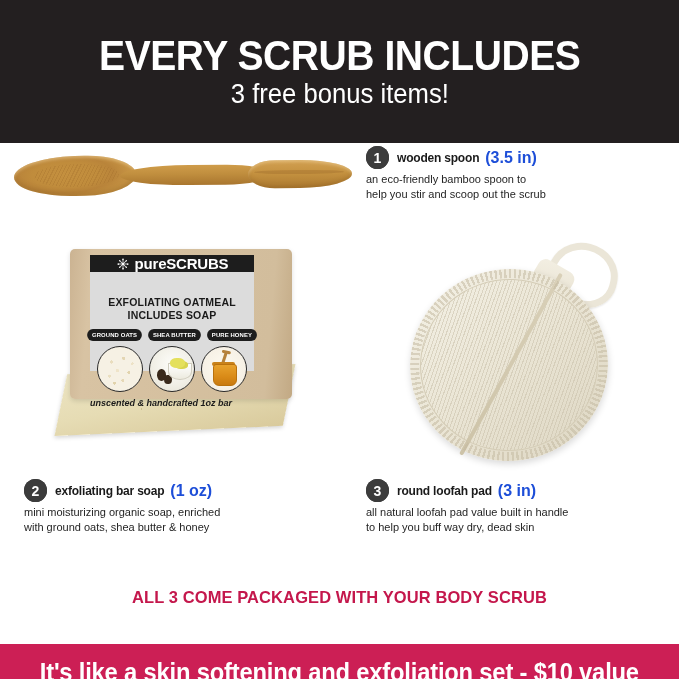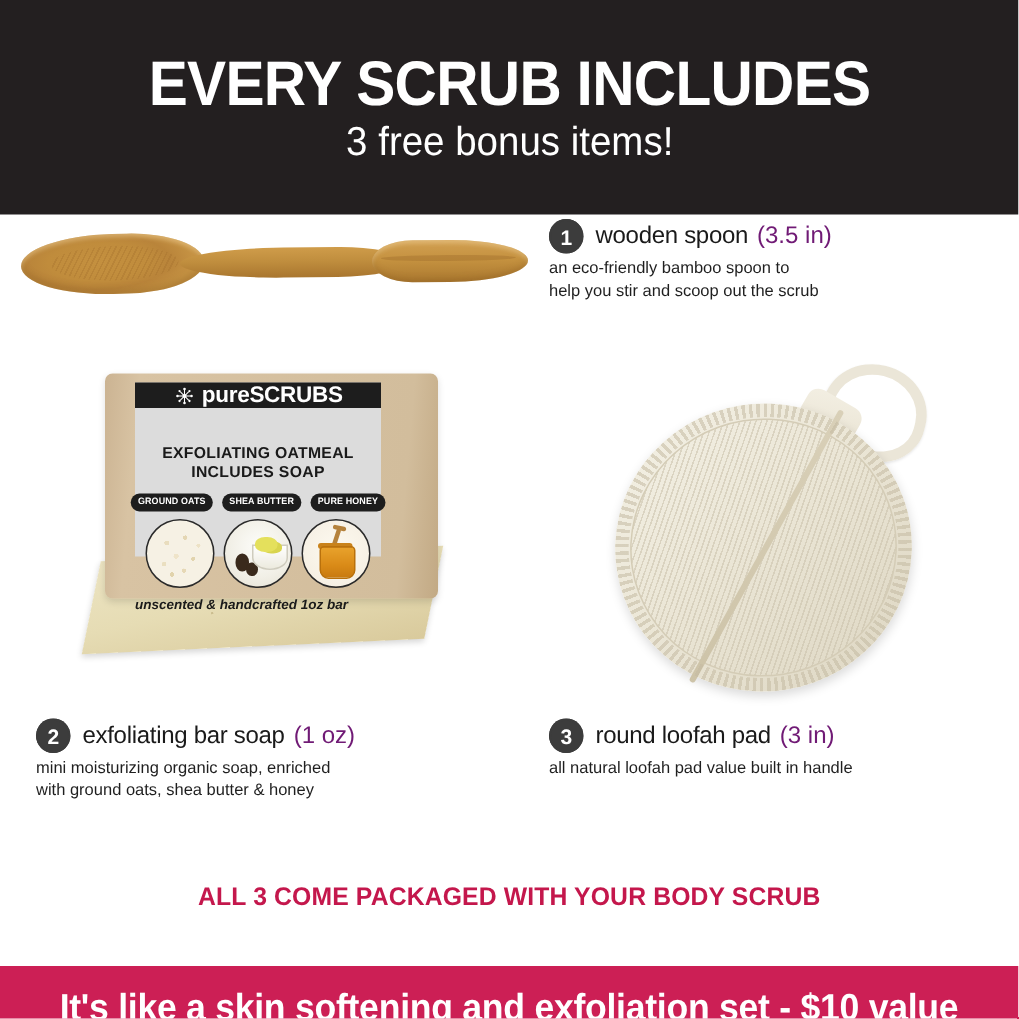--- a/index.html
+++ b/index.html
@@ -63,29 +63,29 @@
     color: #ffffff;
     font-size: 14px;
     font-weight: bold;
     display: flex;
     align-items: center;
     justify-content: center;
     margin-right: 8px;
     box-shadow: inset 0 0 0 1.5px #3c3c3c;
   }
   .title-main {
-    font-size: 16px;
-    font-weight: normal;
+    font-size: 12px;
+    font-weight: bold;
     color: #1a1a1a;
     letter-spacing: -0.2px;
   }
   .title-qty {
     font-size: 16px;
-    font-weight: normal;
-    color: #701a75;
+    font-weight: bold;
+    color: #1d4ed8;
     margin-left: 6px;
   }
   .item-desc {
     font-size: 11px;
     color: #1f1f1f;
     line-height: 1.33;
     margin: 0;
   }
 
   
@@ -511,19 +511,20 @@
   <p class="item-desc">with ground oats, shea butter &amp; honey</p>
 </div>
 
 <div class="item-text" style="left:366px; top:479px; width:300px;">
   <div class="item-title">
     <span class="badge">3</span>
     <span class="title-main">round loofah pad</span>
     <span class="title-qty">(3 in)</span>
   </div>
   <p class="item-desc">all natural loofah pad value built in handle</p>
+  <p class="item-desc">to help you buff way dry, dead skin</p>
 </div>
 
 <div class="footer-line">ALL 3 COME PACKAGED WITH YOUR BODY SCRUB</div>
 
 <div class="footer-banner">
   <span class="footer-banner-text">It's like a skin softening and exfoliation set - $10 value</span>
 </div>
 
 </body></html>

